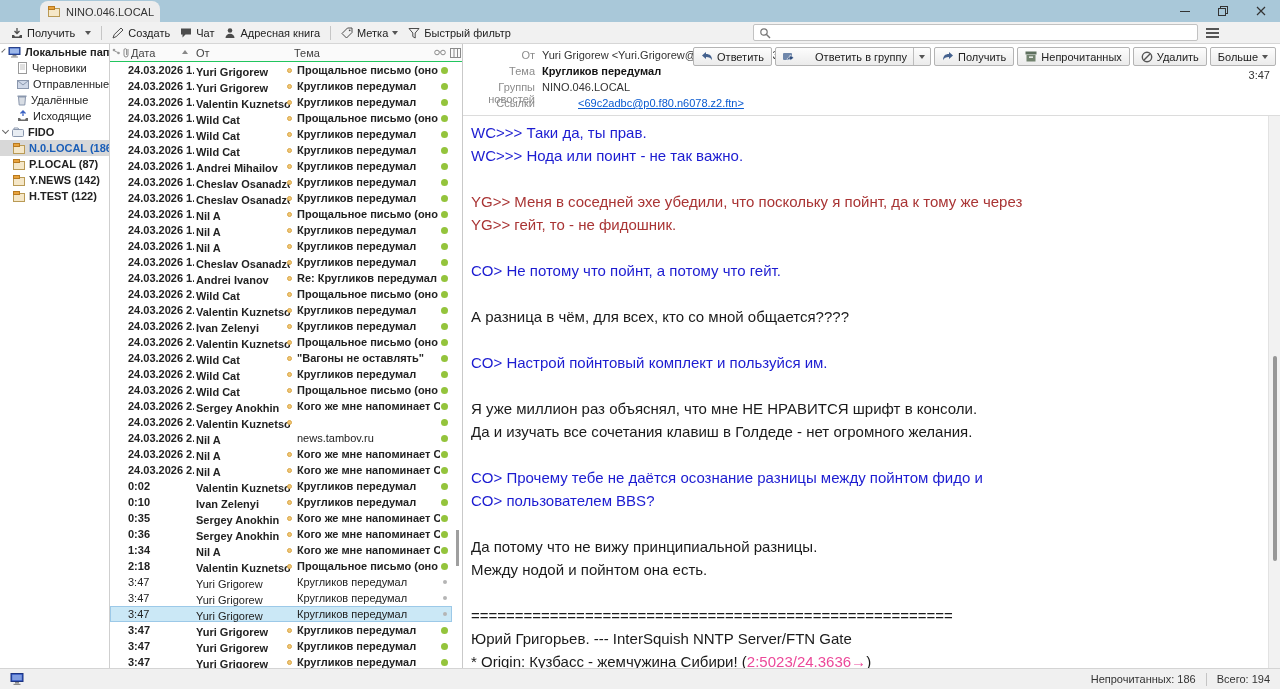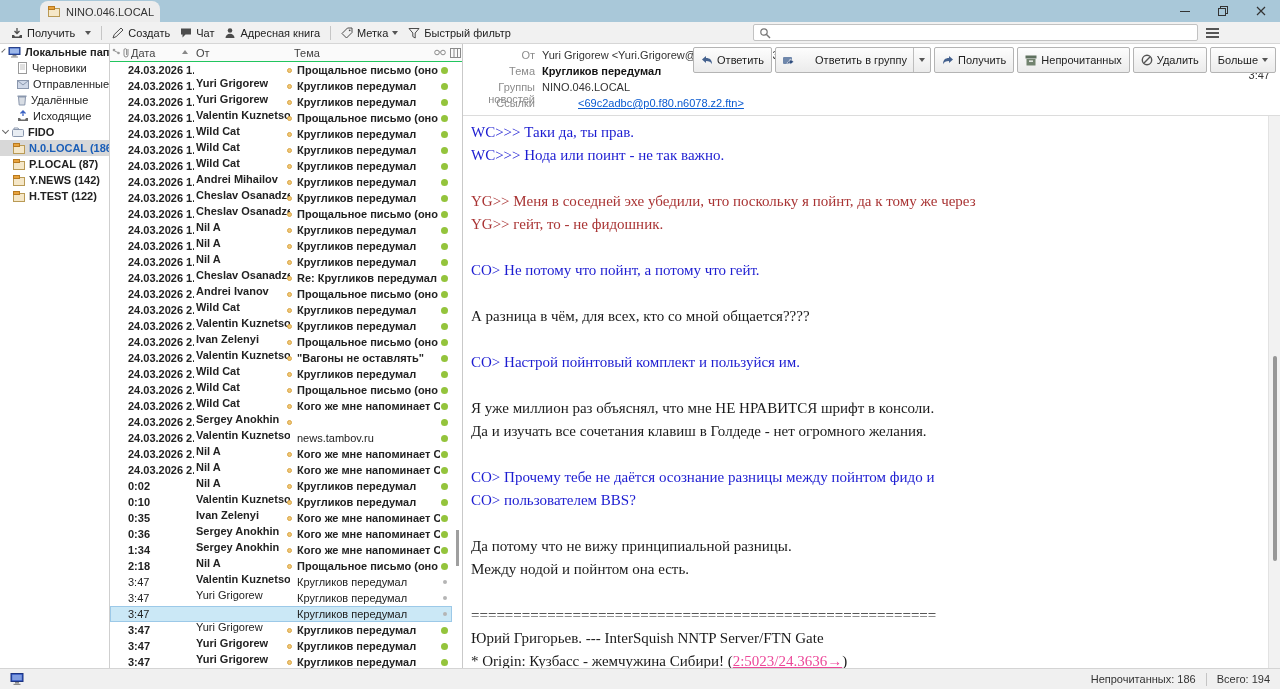--- a/index.html
+++ b/index.html
@@ -41,46 +41,46 @@
   .f-row.sel { background:#d8d8d8; color:#1a5eb8; }
   
   .list { position:absolute; top:44px; left:110px; width:352px; bottom:21px; background:#fff; overflow:hidden; }
   .list-header { position:relative; height:18px; border-bottom:1px solid #22c55e; color:#444; background:#fafafa; }
   .lh { position:absolute; top:3px; }
   .rows { position:absolute; top:18px; left:0; width:342px; bottom:0; overflow:hidden; }
   .row { position:relative; height:16px; }
   .row.unread { font-weight:bold; }
   .row.sel { background:#cbe8f6; box-shadow:inset 0 0 0 1px #9cc9e8; }
   .r-date { position:absolute; left:18px; top:2px; width:66px; overflow:hidden; white-space:nowrap; }
-  .r-from { position:absolute; left:86px; top:15px; width:94px; overflow:hidden; white-space:nowrap; }
+  .r-from { position:absolute; left:86px; top:4px; width:94px; overflow:hidden; white-space:nowrap; }
   .r-star { position:absolute; left:177px; top:6px; width:5px; height:5px; border-radius:50%;
             background:#f0c775; border:1px solid #d9a545; }
   .r-subj { position:absolute; left:187px; top:2px; right:12px; overflow:hidden; white-space:nowrap; }
   .r-subj.plain { font-weight:normal; }
   .r-dot { position:absolute; right:4px; top:5px; width:7px; height:7px; border-radius:50%; background:#94c43c; }
   .r-dot.read { width:4px; height:4px; top:6px; right:5px; background:#b5b5b5; }
   .list-thumb { position:absolute; right:3px; top:486px; width:3px; height:36px; background:#9f9f9f; }
   
   .msg { position:absolute; top:44px; left:462px; right:0; bottom:21px; background:#fff;
          border-left:1px solid #c9c9c9; }
   .msg-head { position:absolute; top:0; left:0; right:0; height:72px; border-bottom:1px solid #dcdcdc; background:#fff; }
   .h-label { position:absolute; left:0; width:72px; text-align:right; color:#8c8c8c; }
   .h-val { position:absolute; left:79px; color:#333; white-space:nowrap; }
   .h-subject { font-weight:bold; color:#111; }
   .h-link { color:#0b5bd0; text-decoration:underline;margin-left:36px; }
   .h-time { position:absolute; right:10px; top:25px; color:#333; }
   .actions { position:absolute; top:3px; right:4px; display:flex; gap:3px; }
-  .a-btn { height:26px; display:flex; align-items:center; gap:4px; padding:0 7px;
+  .a-btn { height:19px; display:flex; align-items:center; gap:4px; padding:0 7px;
            background:linear-gradient(#fdfdfd,#ebebeb); border:1px solid #b4b4b4; border-radius:2px;
            color:#222; white-space:nowrap;justify-content:space-between; }
   .a-split { display:flex; align-items:center; gap:0; padding:0; }
   .a-split .main { display:flex; align-items:center; gap:20px; padding:0 6px; height:100%; }
   .a-split .drop { border-left:1px solid #bdbdbd; padding:0 5px; height:100%; display:flex; align-items:center; }
   .msg-body { position:absolute; top:72px; left:0; right:12px; bottom:0; overflow:hidden;
-              font-family:Liberation Serif, serif; font-size:15px; line-height:23px;
+              font-family:Liberation Sans, sans-serif; font-size:15px; line-height:23px;
               padding:5px 0 0 8px; color:#1a1a1a; white-space:pre; }
   .q1 { color:#1c1cd1; }
   .q2 { color:#a93434; }
   .b-link { color:#ec4899; text-decoration:underline; }
   .msg-scroll { position:absolute; top:72px; right:0; width:12px; bottom:0; background:#f2f2f2;
                 border-left:1px solid #e2e2e2; }
   .msg-thumb { position:absolute; left:4px; width:4px; top:240px; height:205px; background:#979797; border-radius:2px; }
   
   .statusbar { position:absolute; left:0; right:0; bottom:0; height:21px; background:#f0f0f0;
                border-top:1px solid #d4d4d4; display:flex; align-items:center; padding:0 10px; color:#333; }

